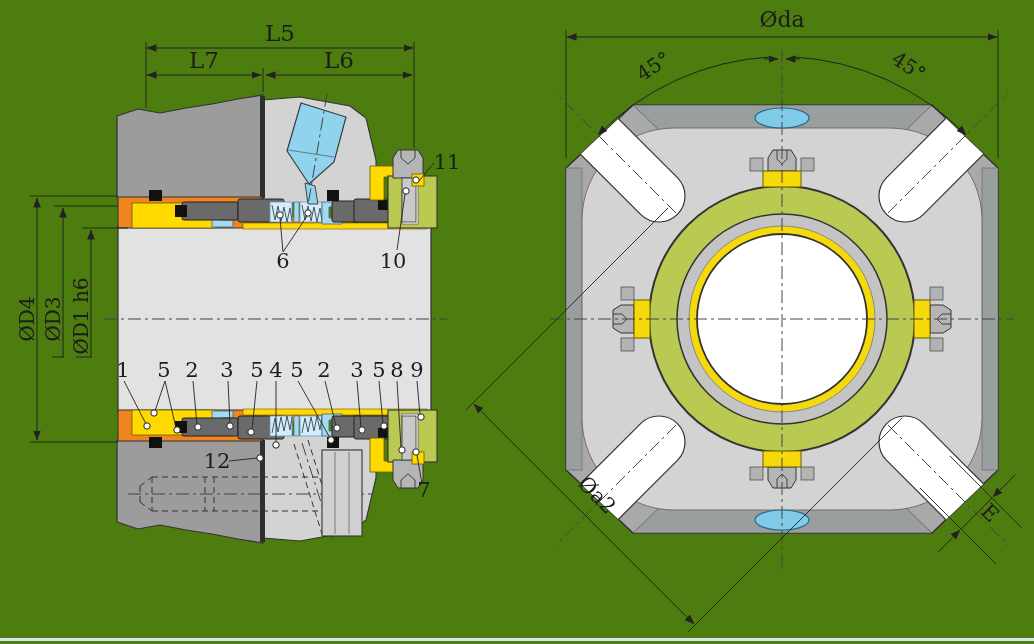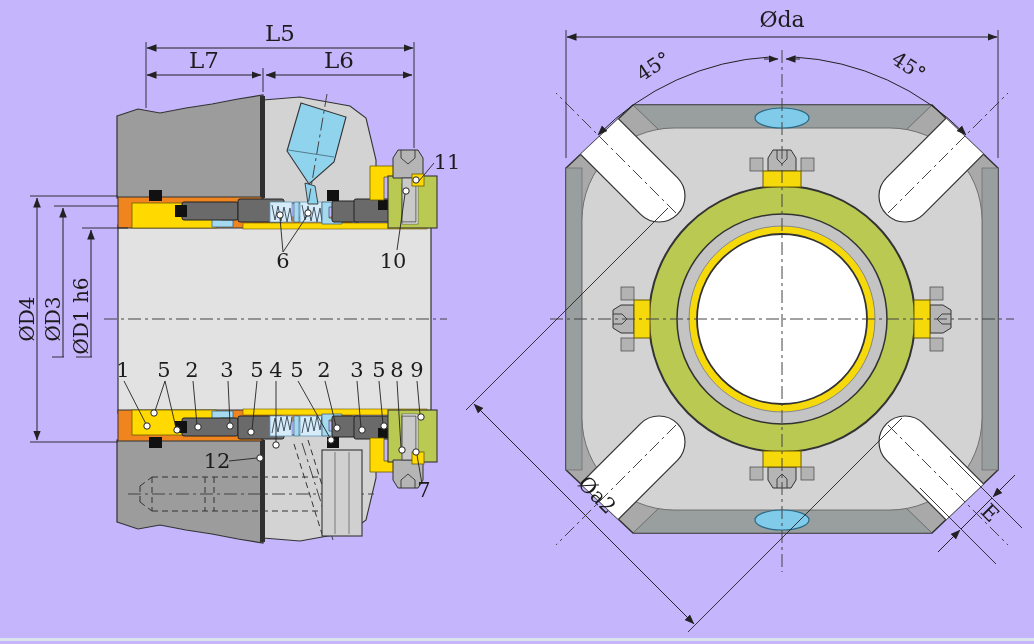--- a/index.html
+++ b/index.html
@@ -1,16 +1,16 @@
 <!DOCTYPE html>
 <html><head>
 <meta charset="utf-8">
 <style>
   html,body{margin:0;padding:0;background:#ffffff;}
-  .stage{position:relative;width:1034px;height:644px;background:#c4b5fd;overflow:hidden;}
+  .stage{position:relative;width:1034px;height:644px;background:#4d7c0f;overflow:hidden;}
   .lbl{font-family:"DejaVu Serif","Liberation Serif",serif;fill:#1c1c1c;}
   .dim{stroke:#222;stroke-width:1;fill:none;}
   .thin{stroke:#222;stroke-width:0.9;fill:none;}
   .cl{stroke:#444;stroke-width:1;fill:none;stroke-dasharray:13 4 3 4;}
   .hid{stroke:#333;stroke-width:1;fill:none;stroke-dasharray:6 4;}
   .dot{fill:#fff;stroke:#222;stroke-width:1;}
 </style>
 </head>
 <body>
 

